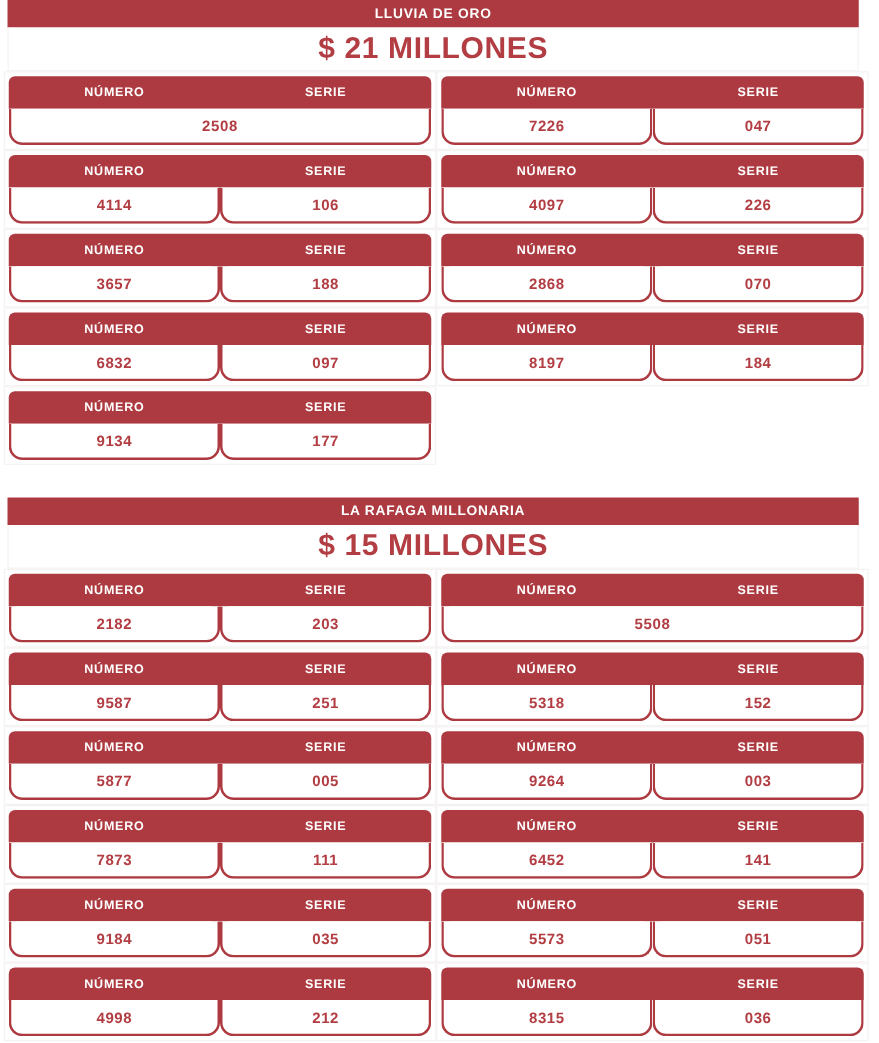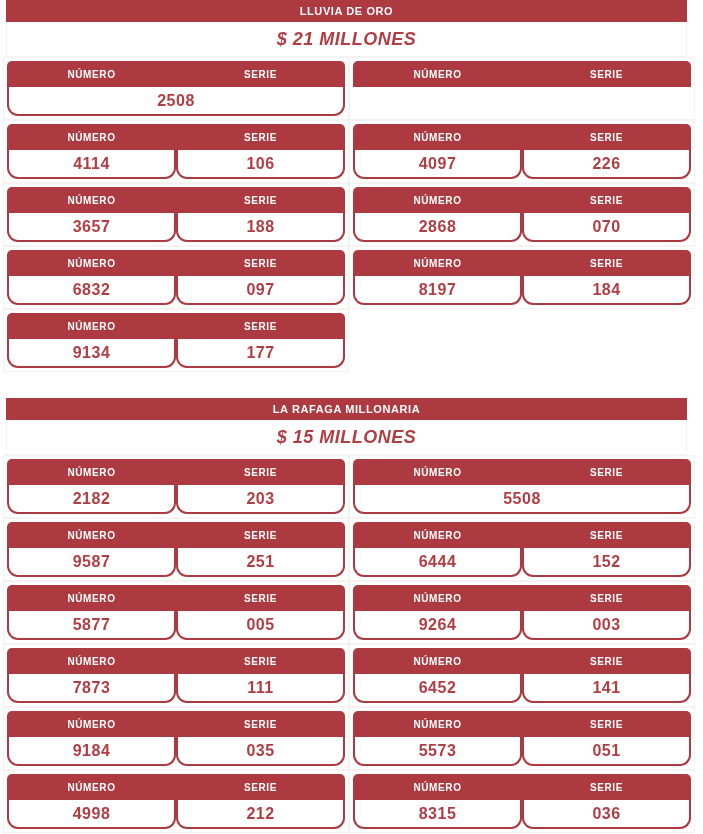--- a/index.html
+++ b/index.html
@@ -30,23 +30,22 @@
 
   
   .prize-band{
     margin:0 16px 0 6px;
     height:35px;
     border:1px solid var(--hairline); border-top:none;
     display:flex; align-items:center; justify-content:center;
     background:#fff;
   }
   .prize-band span{
-    color:var(--text-red); font-size:18px; font-weight:800;
+    color:var(--text-red); font-size:24px; font-weight:800;
     letter-spacing:.5px;
-    font-style:italic;
   }
 
   
   .grid{
     margin:0 8px 0 3px;
     display:grid;
     grid-template-columns:1fr 1fr;
   }
   .cell{
     border:1px solid var(--hairline);
@@ -65,21 +64,21 @@
     display:flex; align-items:center; justify-content:center;
     color:#ffffff; font-size:10px; font-weight:800; letter-spacing:.6px;
   }
   .card-vals{ height:29px; display:flex; }
   .val{
     flex:1;
     background:#ffffff;
     border:2px solid var(--red); border-top:none;
     border-radius:0 0 11px 11px;
     display:flex; align-items:center; justify-content:center;
-    color:var(--text-red); font-size:16px; font-weight:800; letter-spacing:.5px;
+    color:var(--text-red); font-size:12px; font-weight:800; letter-spacing:.5px;
   }
 </style>
 </head>
 <body>
 
 <section class="lottery">
   <div class="bar">
     <span>LLUVIA DE ORO</span>
   </div>
   <div class="prize-band">
@@ -97,20 +96,24 @@
       </div>
     </div>
   </div>
 
   <div class="cell">
     <div class="card">
       <div class="card-head">
         <span class="head-label">NÚMERO</span>
         <span class="head-label">SERIE</span>
       </div>
+      <div class="card-vals">
+        <span class="val">7226</span>
+        <span class="val">047</span>
+      </div>
     </div>
   </div>
 
   <div class="cell">
     <div class="card">
       <div class="card-head">
         <span class="head-label">NÚMERO</span>
         <span class="head-label">SERIE</span>
       </div>
       <div class="card-vals">
@@ -246,21 +249,21 @@
     </div>
   </div>
 
   <div class="cell">
     <div class="card">
       <div class="card-head">
         <span class="head-label">NÚMERO</span>
         <span class="head-label">SERIE</span>
       </div>
       <div class="card-vals">
-        <span class="val">6444</span>
+        <span class="val">5318</span>
         <span class="val">152</span>
       </div>
     </div>
   </div>
 
   <div class="cell">
     <div class="card">
       <div class="card-head">
         <span class="head-label">NÚMERO</span>
         <span class="head-label">SERIE</span>

